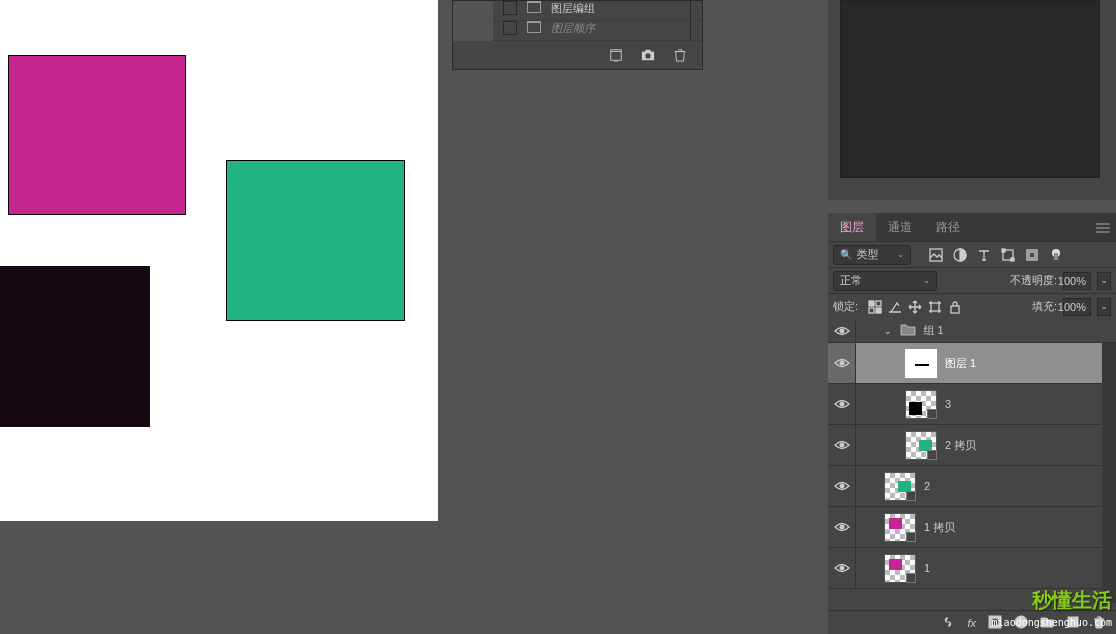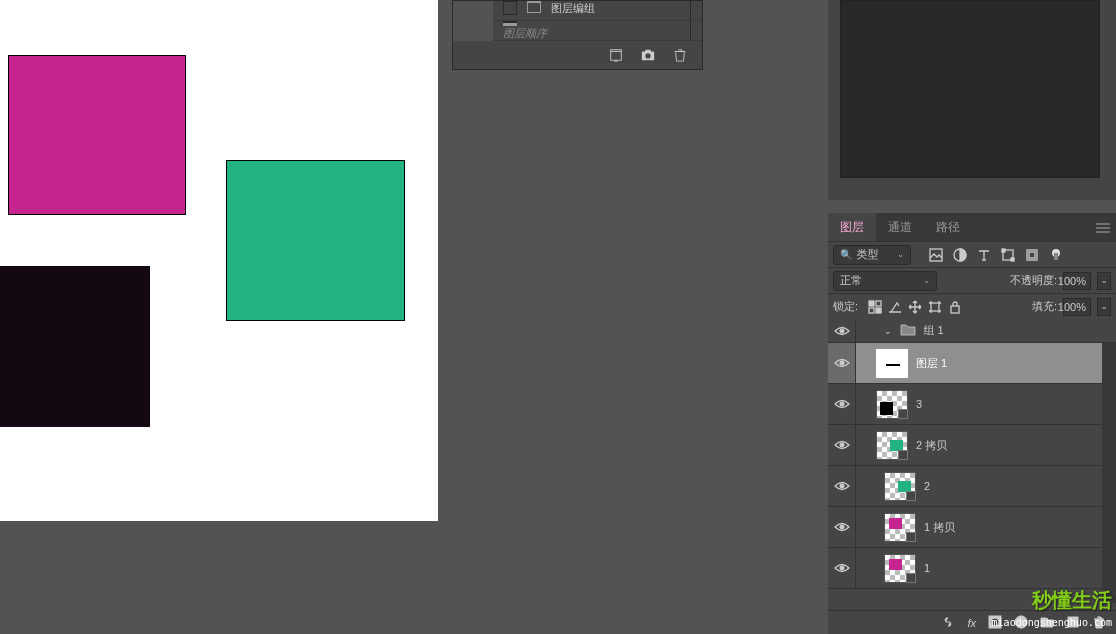--- a/index.html
+++ b/index.html
@@ -48,21 +48,21 @@
   width: 14px; height: 14px;
   border: 1px solid #2a2a2a;
   background: #454545;
   margin-right: 10px;
 }
 .action-icon {
   width: 14px; height: 12px;
   border: 1px solid #999; border-top: 2px solid #999;
   margin-right: 10px;
 }
-.action-row.dim { color: #8a8a8a; font-style: italic; flex-direction: column; }
+.action-row.dim { color: #8a8a8a; font-style: italic; }
 .action-scroll { position: absolute; right: 0; top: 0; width: 12px; height: 100%; background: #454545; border-left: 1px solid #2a2a2a; }
 .actions-footer {
   display: flex; justify-content: flex-end; align-items: center;
   height: 28px; gap: 16px; padding-right: 14px;
   background: #454545;
 }
 .act-icon { width: 16px; height: 14px; fill: #ccc; }
 .histogram-panel {
   position: absolute; right: 0; top: 0;
   width: 288px; height: 200px;
@@ -135,21 +135,21 @@
   display: flex; align-items: center; justify-content: center;
   border-right: 1px solid #333;
 }
 .eye svg { width: 16px; height: 10px; fill: none; stroke: #ccc; stroke-width: 1.2; }
 .layer-content {
   display: flex; align-items: center;
   flex: 1; height: 100%;
   padding-left: 4px; gap: 8px;
 }
 .layer-content.indent1 { padding-left: 28px; }
-.layer-content.indent2 { padding-left: 20px; }
+.layer-content.indent2 { padding-left: 49px; }
 .layer-row.selected { background: #6a6a6a; }
 .layer-row.selected .layer-content { background: #8f8f8f; color: #fff; }
 .group-toggle { font-size: 9px; color: #ccc; }
 .folder-icon svg { width: 16px; height: 13px; fill: #888; stroke: #ccc; stroke-width: 0.8; }
 .thumb {
   width: 32px; height: 29px;
   border: 1px solid #555;
   position: relative;
   background-image:
     linear-gradient(45deg,#bbb 25%,transparent 25%,transparent 75%,#bbb 75%),

